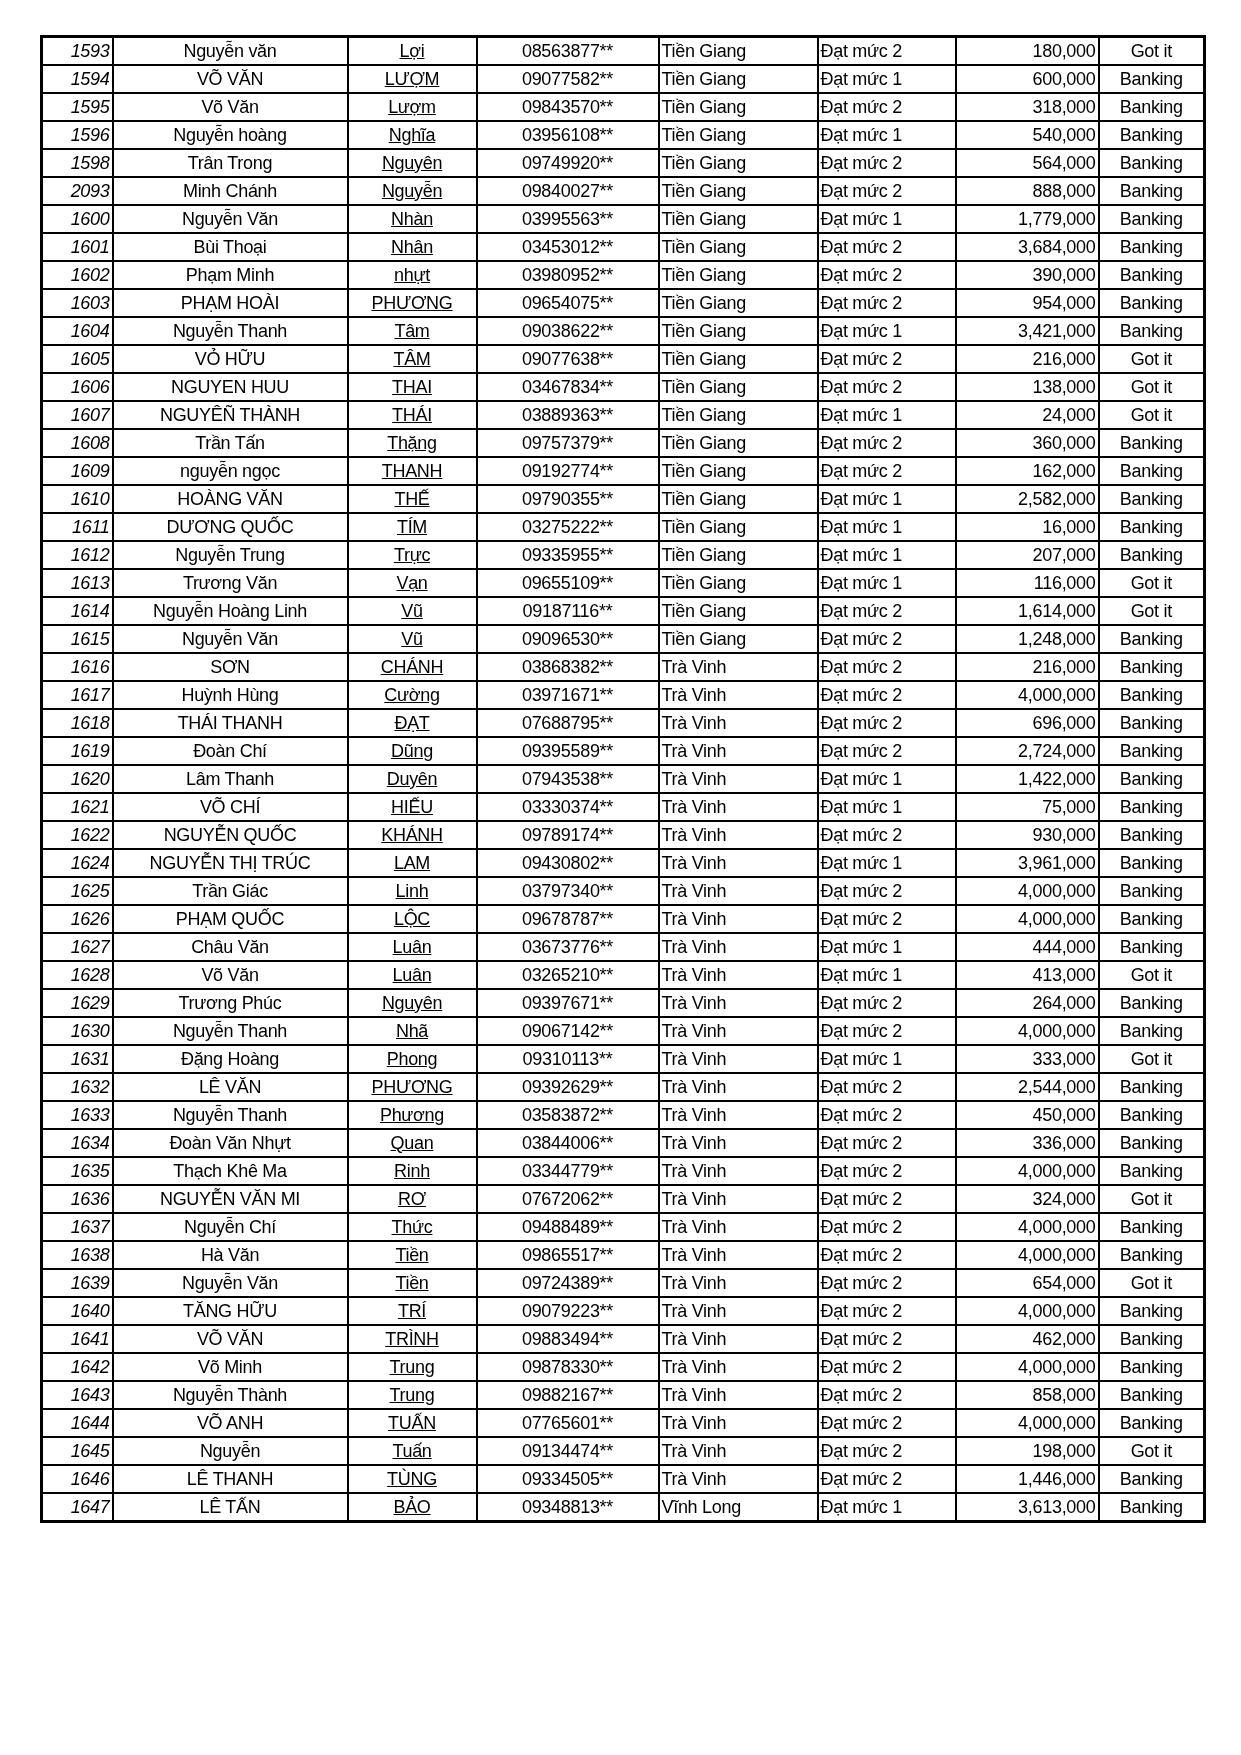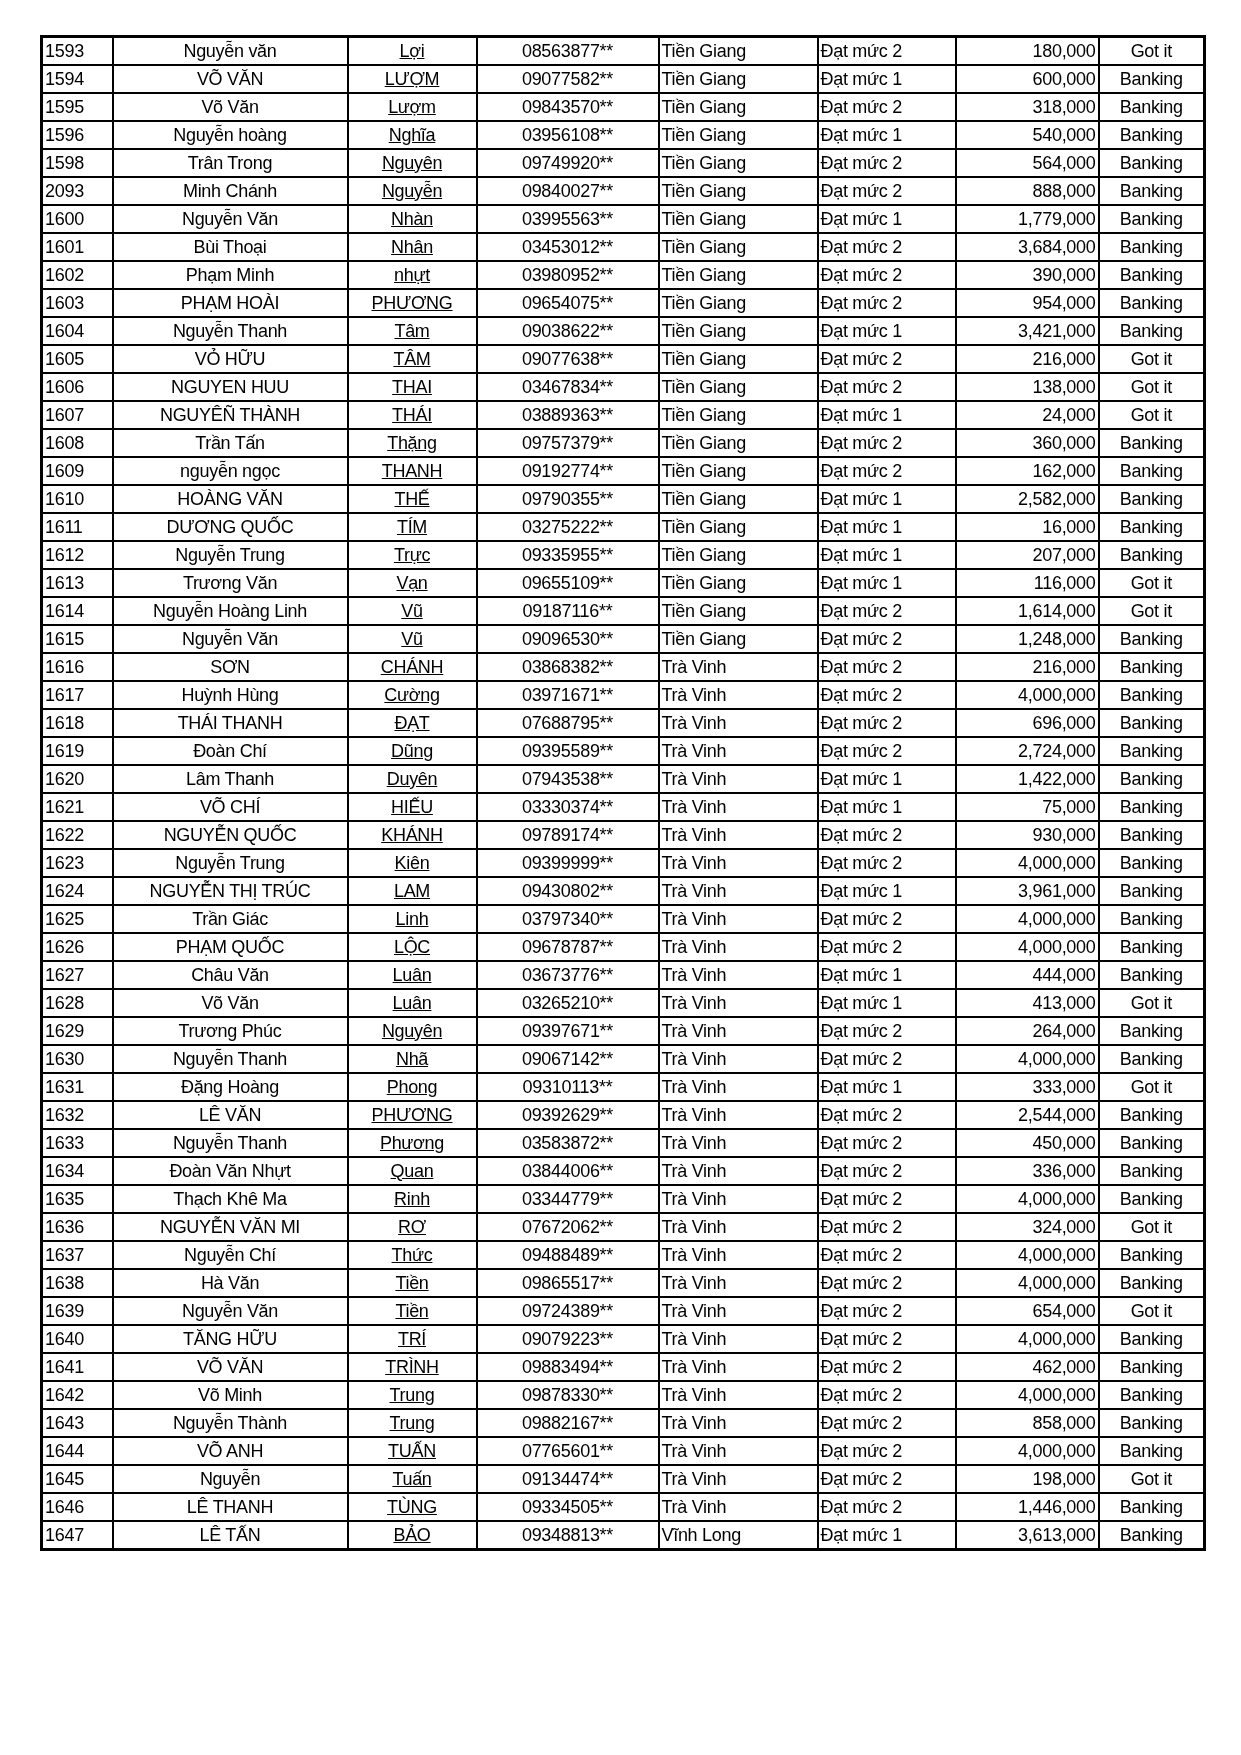--- a/index.html
+++ b/index.html
@@ -37,21 +37,21 @@
   
   col.c-id       { width: 71px;  }
   col.c-ho       { width: 235px; }
   col.c-ten      { width: 129px; }
   col.c-phone    { width: 182px; }
   col.c-province { width: 159px; }
   col.c-level    { width: 138px; }
   col.c-amount   { width: 143px; }
   col.c-status   { width: 106px; }
   
-  td:nth-child(1) { text-align: left;  padding-right: 4px; }
+  td:nth-child(1) { text-align: right;  padding-right: 4px; font-style: italic; }
   td:nth-child(2) { text-align: center; }
   td:nth-child(3) { text-align: center; text-decoration: underline; }
   td:nth-child(4) { text-align: center; }
   td:nth-child(5) { text-align: left; }
   td:nth-child(6) { text-align: left; }
   td:nth-child(7) { text-align: right;  padding-right: 9px; }
   td:nth-child(8) { text-align: center; }
 </style>
 </head>
 <body>
@@ -353,30 +353,20 @@
           <td>1622</td>
           <td>NGUYỄN QUỐC</td>
           <td>KHÁNH</td>
           <td>09789174**</td>
           <td>Trà Vinh</td>
           <td>Đạt mức 2</td>
           <td>930,000</td>
           <td>Banking</td>
         </tr>
         <tr>
-          <td>1623</td>
-          <td>Nguyễn Trung</td>
-          <td>Kiên</td>
-          <td>09399999**</td>
-          <td>Trà Vinh</td>
-          <td>Đạt mức 2</td>
-          <td>4,000,000</td>
-          <td>Banking</td>
-        </tr>
-        <tr>
           <td>1624</td>
           <td>NGUYỄN THỊ TRÚC</td>
           <td>LAM</td>
           <td>09430802**</td>
           <td>Trà Vinh</td>
           <td>Đạt mức 1</td>
           <td>3,961,000</td>
           <td>Banking</td>
         </tr>
         <tr>

